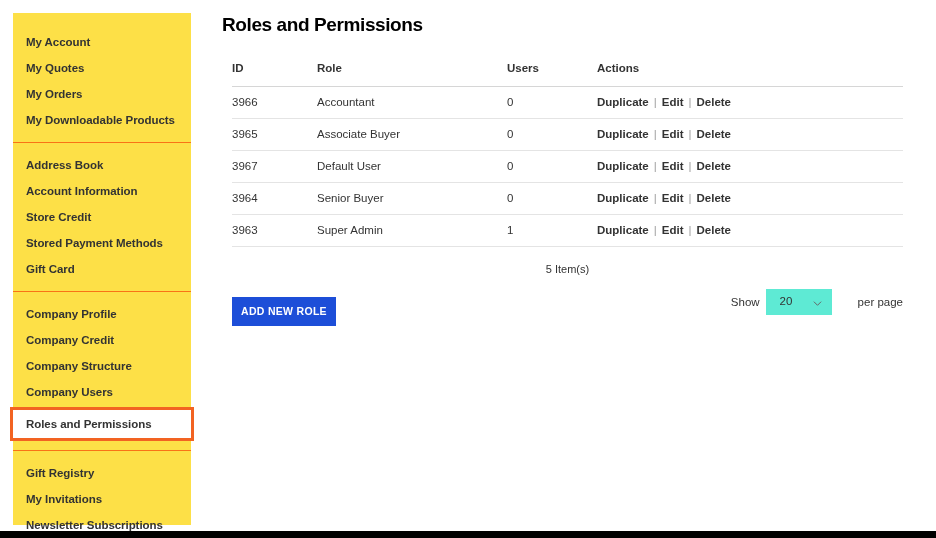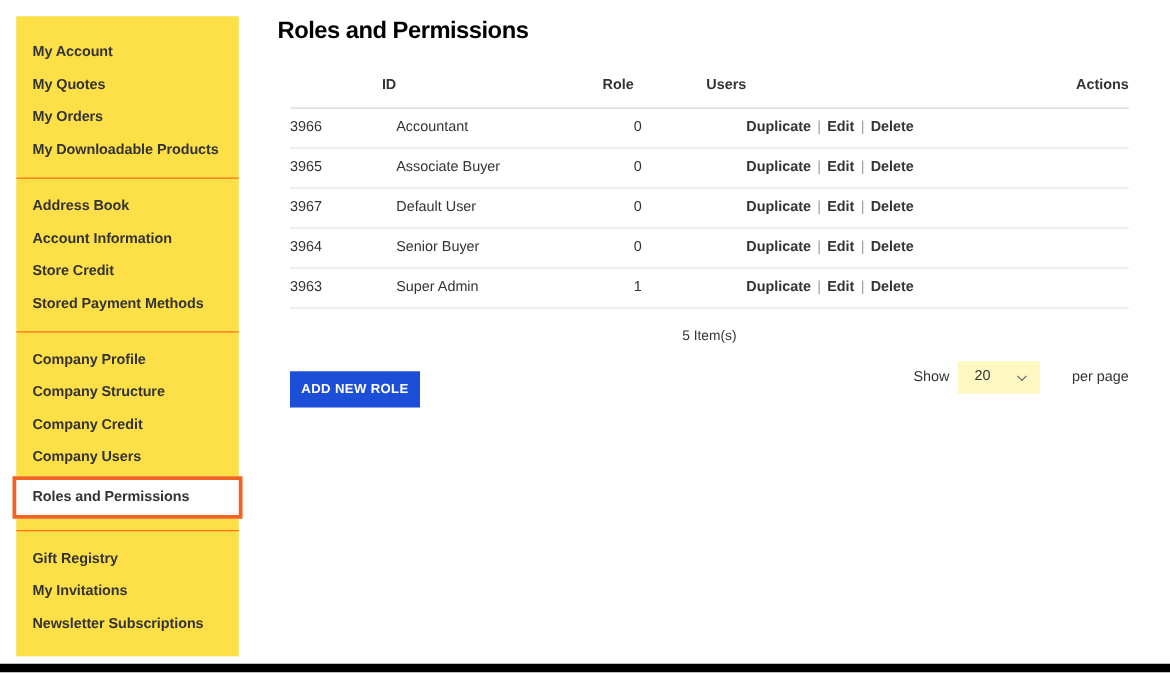--- a/index.html
+++ b/index.html
@@ -89,21 +89,21 @@
   }
 
   
   #roles-table {
     width: 671px;
     margin-left: 10px;
     border-collapse: collapse;
     table-layout: fixed;
   }
   #roles-table th {
-    text-align: right;
+    text-align: left;
     font-size: 11.5px;
     font-weight: bold;
     color: #333333;
     padding: 0 0 12px 0;
     border-bottom: 1px solid #d6d6d6;
     white-space: nowrap;
   }
   #roles-table td {
     text-align: left;
     font-size: 11.5px;
@@ -147,21 +147,21 @@
     text-align: right;
     font-size: 11.5px;
     color: #333333;
     white-space: nowrap;
   }
   #limiter .lbl { vertical-align: middle; margin-left: 20px; }
   #limiter-select {
     display: inline-block;
     position: relative;
     vertical-align: middle;
-    background: #fef9c3;
+    background: #5eead4;
     border: none;
     height: 26px;
     width: 66px;
     margin: 0 6px;
     cursor: pointer;
   }
   #limiter-select .val {
     position: absolute;
     left: 14px;
     top: 6px;
@@ -204,25 +204,26 @@
       <li class="nav-item">My Account</li>
       <li class="nav-item">My Quotes</li>
       <li class="nav-item">My Orders</li>
       <li class="nav-item">My Downloadable Products</li>
     </ul>
     <ul class="nav-group">
       <li class="nav-item">Address Book</li>
       <li class="nav-item">Account Information</li>
       <li class="nav-item">Store Credit</li>
       <li class="nav-item">Stored Payment Methods</li>
+      <li class="nav-item">Gift Card</li>
     </ul>
     <ul class="nav-group">
       <li class="nav-item">Company Profile</li>
+      <li class="nav-item">Company Credit</li>
       <li class="nav-item">Company Structure</li>
-      <li class="nav-item">Company Credit</li>
       <li class="nav-item">Company Users</li>
       <li class="nav-item current">Roles and Permissions</li>
     </ul>
     <ul class="nav-group">
       <li class="nav-item">Gift Registry</li>
       <li class="nav-item">My Invitations</li>
       <li class="nav-item">Newsletter Subscriptions</li>
     </ul>
   </nav>
 

